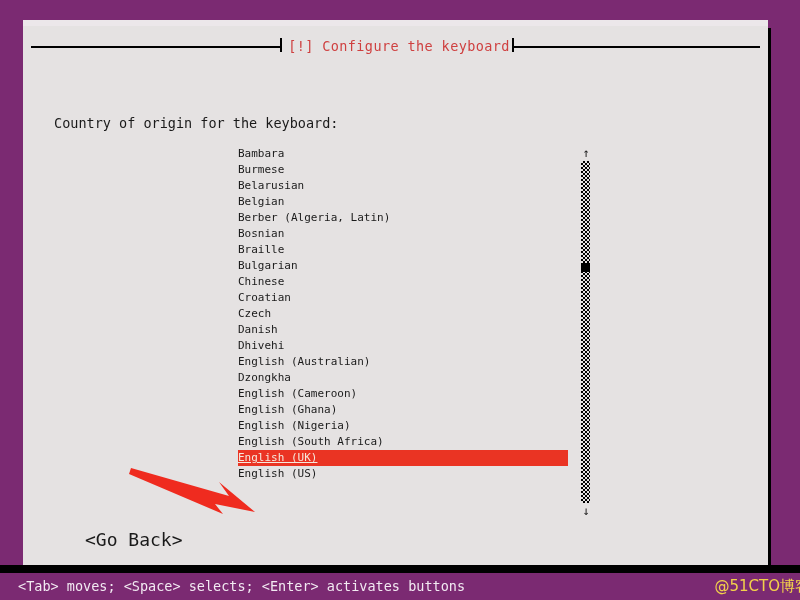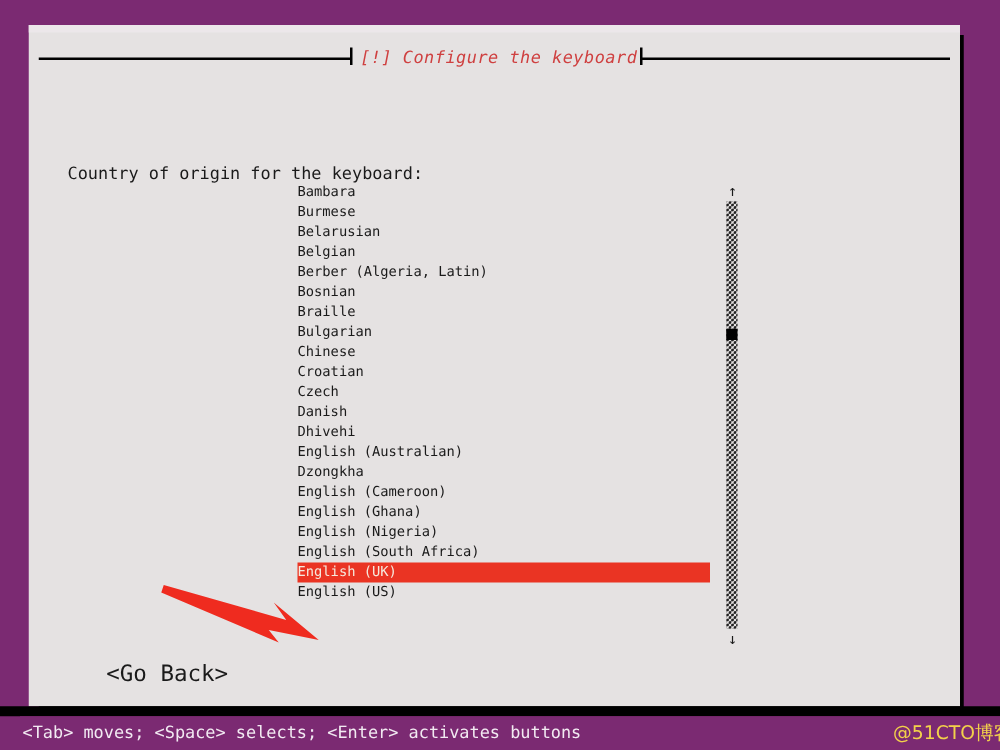--- a/index.html
+++ b/index.html
@@ -89,38 +89,37 @@
     left: 264px;
     top: 18px;
     width: 224px;
     height: 16px;
     line-height: 16px;
     text-align: center;
     color: #cf4040;
     font-size: 13.5px;
     letter-spacing: 0.4px;
     white-space: nowrap;
-    font-style: italic;
   }
 
   
   #intro {
     position: absolute;
     left: 31px;
     top: 48px;
     width: 700px;
     color: #1a1a1a;
     font-size: 13.5px;
     line-height: 16px;
     white-space: pre-wrap;
   }
   #prompt-label {
     position: absolute;
     left: 31px;
-    top: 111px;
+    top: 95px;
     color: #1a1a1a;
     font-size: 13.5px;
     line-height: 16px;
     white-space: nowrap;
   }
 
   
   #list {
     position: absolute;
     left: 215px;
@@ -134,20 +133,21 @@
     color: #1a1a1a;
     font-size: 11px;
     white-space: nowrap;
     padding: 0;
     box-sizing: border-box;
   }
   .list-item.selected {
     background: #ea3423;
     color: #f6e9dd;
     width: 330px;
+    text-decoration: underline;
   }
 
   
   #scrollbar {
     position: absolute;
     left: 556px;
     top: 126px;
     width: 14px;
     height: 372px;
   }

